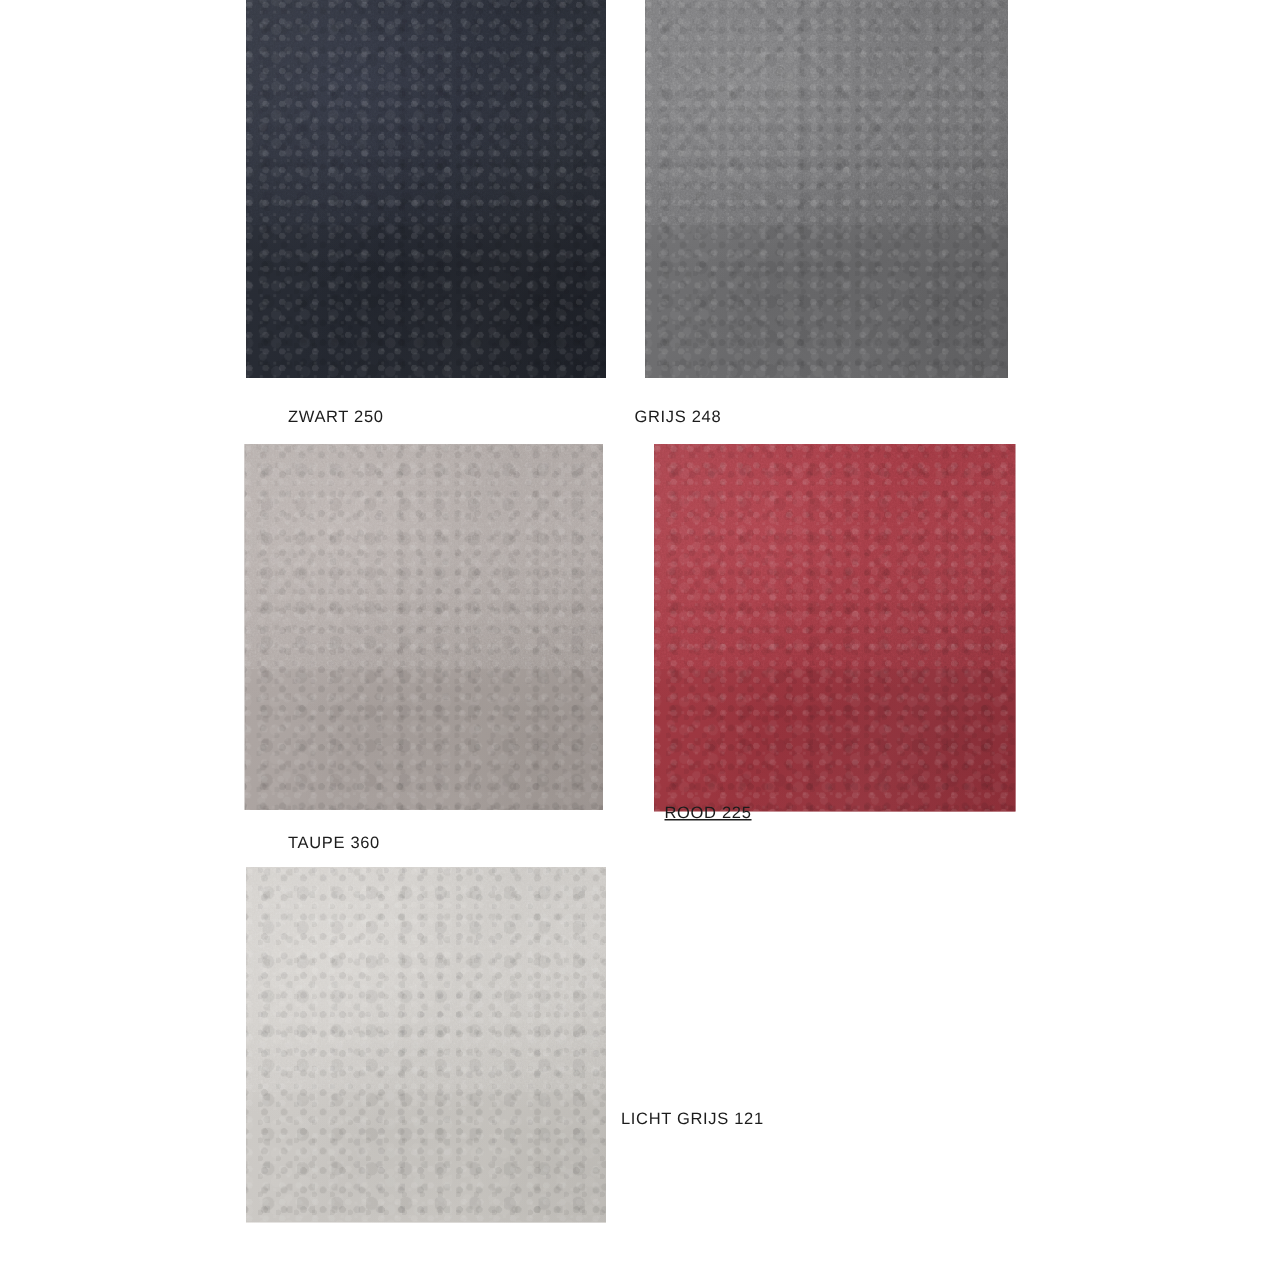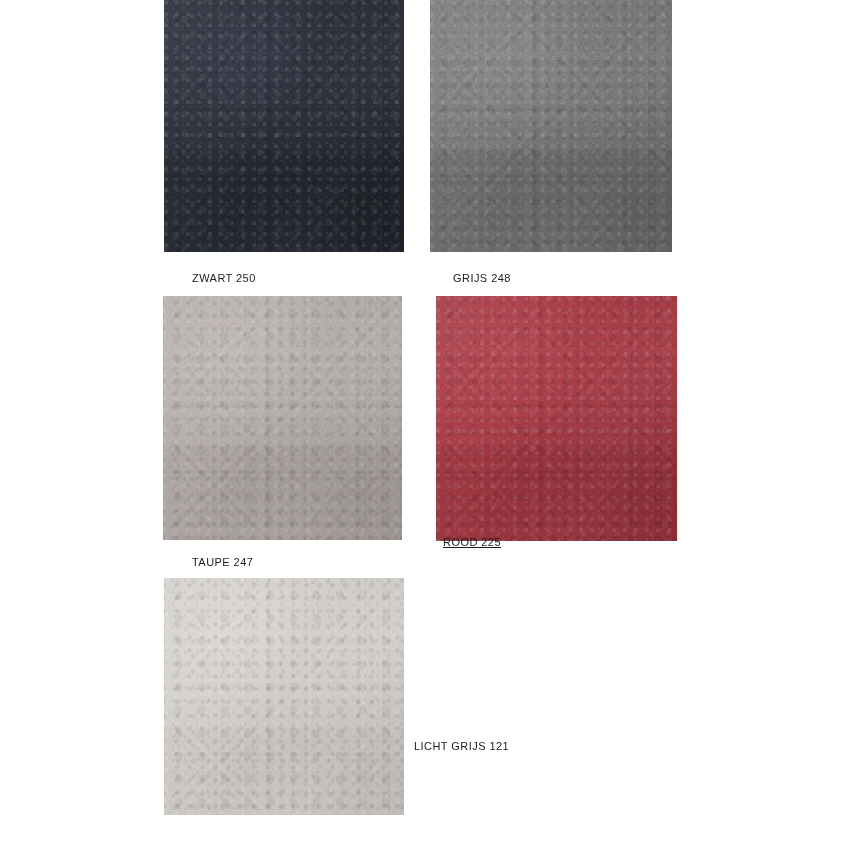--- a/index.html
+++ b/index.html
@@ -117,31 +117,31 @@
   <div class="caption" style="left: 192px; top: 273px; color: rgb(28, 28, 28);">ZWART 250</div>
 
   <div class="swatch" style="left: 430px; top: 0px; width: 242px; height: 252px; background-color: rgb(110, 110, 112); background-image: radial-gradient(120% 90% at 30% 22%, rgb(129, 129, 131) 0%, transparent 58%), radial-gradient(110% 95% at 82% 80%, rgb(93, 93, 95) 0%, transparent 62%);">
     <div class="grain grain-a"></div>
     <div class="grain grain-b"></div>
     <svg class="grain-svg">
       <rect width="100%" height="100%" filter="url(#leatherGrain)"></rect>
     </svg>
     <div class="sheen"></div>
   </div>
-  <div class="caption" style="left: 453px; top: 273px; color: rgb(28, 28, 28);">GRIJS 248</div>
+  <div class="caption" style="left: 423px; top: 273px; color: rgb(28, 28, 28);">GRIJS 248</div>
 
   <div class="swatch" style="left: 163px; top: 296px; width: 239px; height: 244px; background-color: rgb(173, 165, 162); background-image: radial-gradient(120% 90% at 30% 22%, rgb(189, 181, 178) 0%, transparent 58%), radial-gradient(110% 95% at 82% 80%, rgb(155, 147, 143) 0%, transparent 62%);">
     <div class="grain grain-a"></div>
     <div class="grain grain-b"></div>
     <svg class="grain-svg">
       <rect width="100%" height="100%" filter="url(#leatherGrain)"></rect>
     </svg>
     <div class="sheen"></div>
   </div>
-  <div class="caption" style="left: 192px; top: 557px; color: rgb(28, 28, 28);">TAUPE 247</div>
+  <div class="caption" style="left: 192px; top: 557px; color: rgb(28, 28, 28);">TAUPE 360</div>
 
   <div class="swatch" style="left: 436px; top: 296px; width: 241px; height: 245px; background-color: rgb(158, 54, 64); background-image: radial-gradient(120% 90% at 30% 22%, rgb(173, 66, 76) 0%, transparent 58%), radial-gradient(110% 95% at 82% 80%, rgb(138, 44, 54) 0%, transparent 62%);">
     <div class="grain grain-a"></div>
     <div class="grain grain-b"></div>
     <svg class="grain-svg">
       <rect width="100%" height="100%" filter="url(#leatherGrain)"></rect>
     </svg>
     <div class="sheen"></div>
   </div>
   <div class="caption" style="left: 443px; top: 537px; color: rgb(28, 28, 28); text-decoration: underline;">ROOD 225</div>

